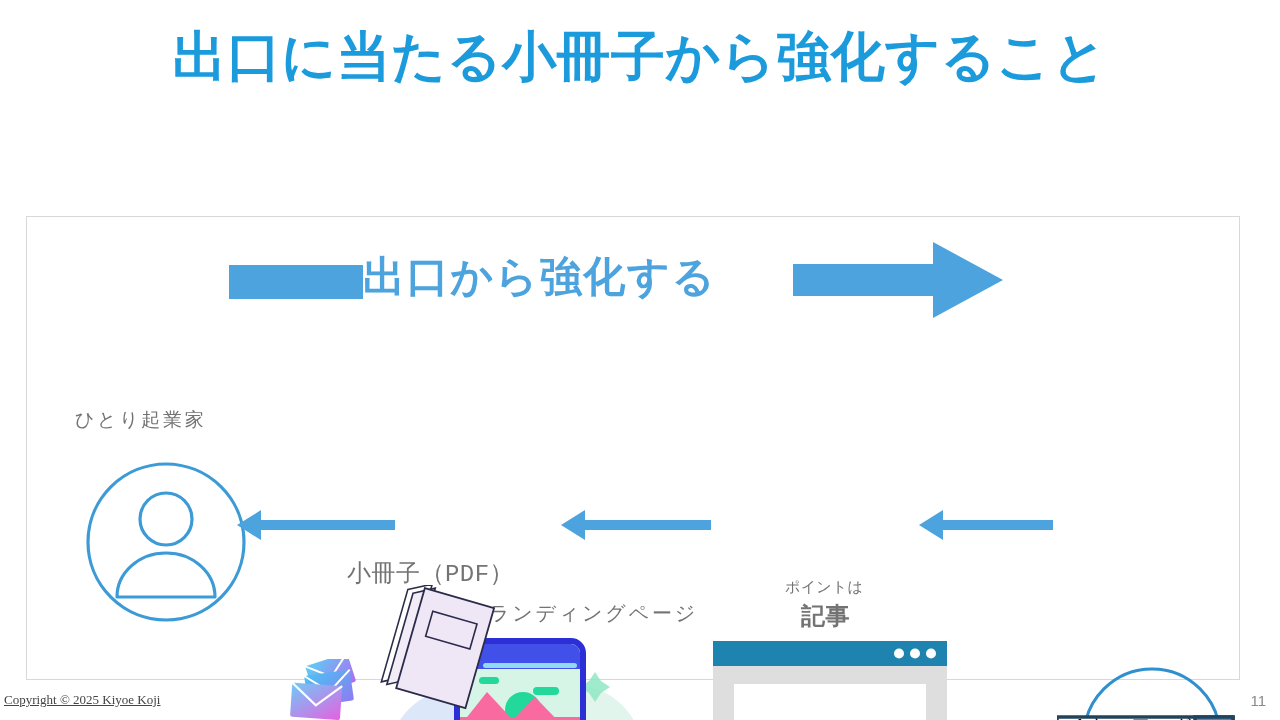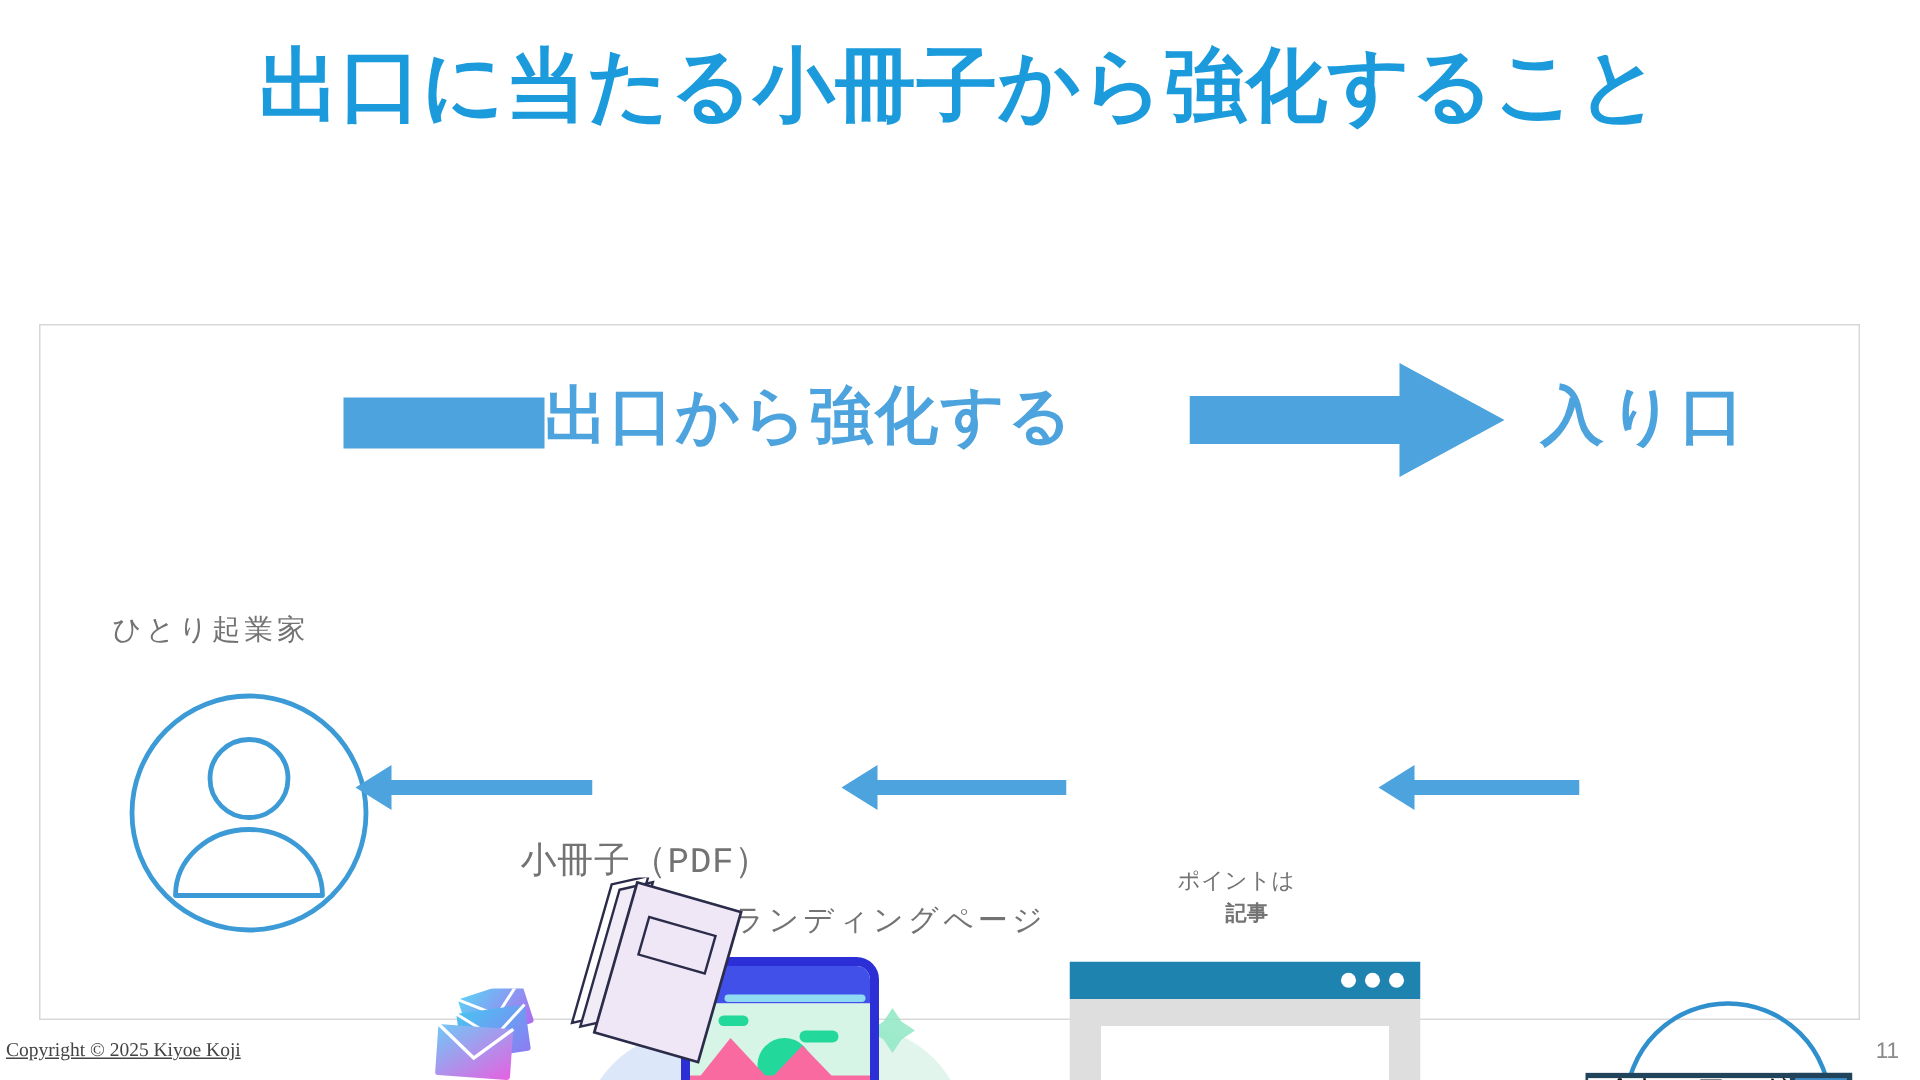--- a/index.html
+++ b/index.html
@@ -71,21 +71,21 @@
   .booklet{position:absolute;left:352px;top:368px;width:124px;height:126px;}
   .booklet-label{left:320px;top:340px;font-size:24px;letter-spacing:0.02em;}
 
   
   .lp{position:absolute;left:368px;top:420px;width:250px;height:205px;}
   .lp-label{left:462px;top:383px;font-size:20px;letter-spacing:0.14em;}
 
   
   .browser{position:absolute;left:686px;top:424px;width:234px;height:190px;}
   .article-label-1{left:758px;top:361px;font-size:15px;letter-spacing:0.02em;}
-  .article-label-2{left:774px;top:383px;font-size:14px;font-weight:bold;letter-spacing:0.02em;margin-left:16px;}
+  .article-label-2{left:774px;top:383px;font-size:24px;font-weight:bold;letter-spacing:0.02em;}
 
   
   .search{position:absolute;left:1030px;top:448px;width:210px;height:150px;}
 
   
   .flowarrow{position:absolute;}
 
   
   .footer-copy{
     position:absolute;left:4px;top:692px;
@@ -109,21 +109,20 @@
   </div>
 
   <div class="frame">
 
     <div class="banner">
       <div class="band-left"></div>
       <div class="band-text">出口から強化する</div>
       <svg class="big-arrow" viewBox="0 0 210 76">
         <path d="M0,22 L140,22 L140,0 L210,38 L140,76 L140,54 L0,54 Z" fill="#4CA3DD"></path>
       </svg>
-      <div class="entry-text">入り口</div>
     </div>
 
     <div class="lbl person-label">ひとり起業家</div>
     <svg class="person-wrap" viewBox="0 0 190 170">
       <circle cx="95" cy="85" r="78" fill="none" stroke="#3C9BD6" stroke-width="3.2"></circle>
       <circle cx="95" cy="62" r="26" fill="none" stroke="#3C9BD6" stroke-width="3.2"></circle>
       <path d="M46,140 a49,44 0 0 1 98,0 Z" fill="none" stroke="#3C9BD6" stroke-width="3.2" stroke-linejoin="round"></path>
     </svg>
 
     <svg class="envelopes" viewBox="0 0 84 72">

